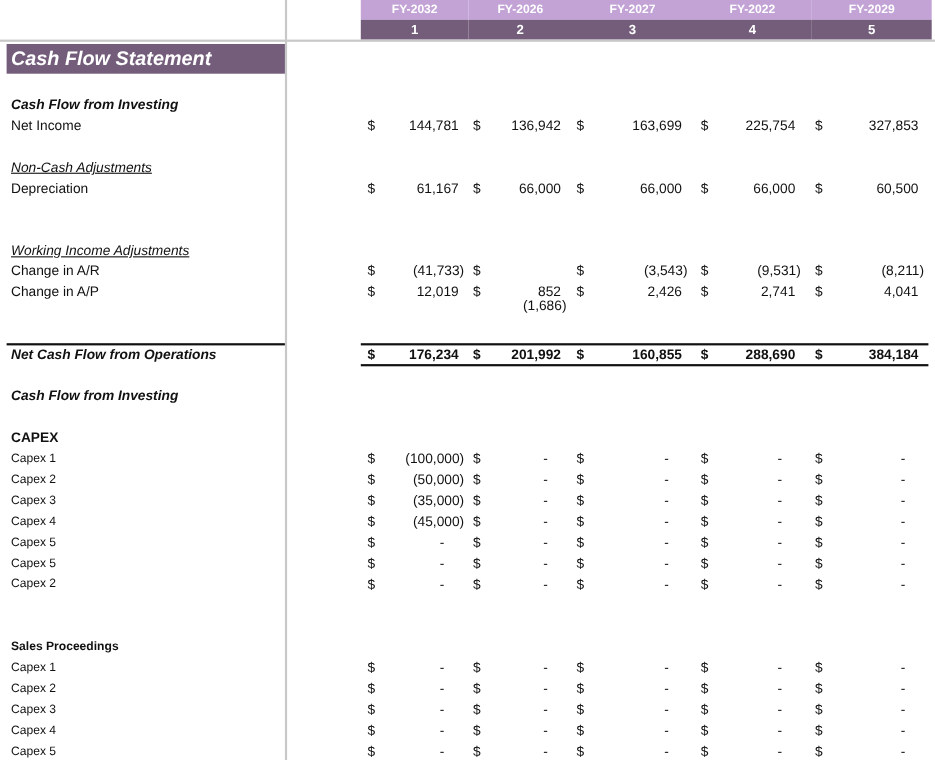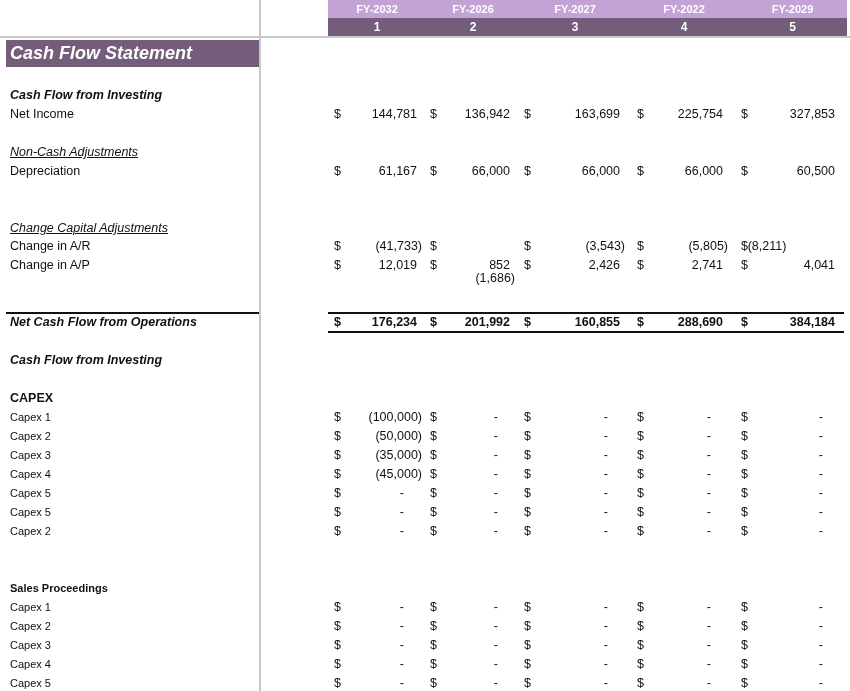--- a/index.html
+++ b/index.html
@@ -43,21 +43,21 @@
 
 <div class="hline"></div>
 <div class="vline"></div>
 
 <div class="title-bar">Cash Flow Statement</div>
 
 <div class="label bi" style="top:86px">Cash Flow from Investing</div>
 <div class="label" style="top:105px">Net Income</div>
 <div class="label iu" style="top:143px">Non-Cash Adjustments</div>
 <div class="label" style="top:162px">Depreciation</div>
-<div class="label iu" style="top:219px">Change Capital Adjustments</div>
+<div class="label iu" style="top:219px">Working Income Adjustments</div>
 <div class="label" style="top:237px">Change in A/R</div>
 <div class="label" style="top:256px">Change in A/P</div>
 <div class="total-line-left"></div>
 <div class="label bi" style="top:313px">Net Cash Flow from Operations</div>
 <div class="label bi" style="top:351px">Cash Flow from Investing</div>
 <div class="label b" style="top:389px">CAPEX</div>
 <div class="label small" style="top:408px">Capex 1</div>
 <div class="label small" style="top:427px">Capex 2</div>
 <div class="label small" style="top:446px">Capex 3</div>
 <div class="label small" style="top:465px">Capex 4</div>
@@ -95,23 +95,23 @@
     <div class="cell val" style="top: 162px; left: 633px; width: 90px;">66,000</div>
     <div class="cell dollar" style="top: 162px; left: 741px;">$</div>
     <div class="cell val" style="top: 162px; left: 745px; width: 90px;">60,500</div>
     <div class="cell dollar" style="top: 237px; left: 334px;">$</div>
     <div class="cell val" style="top: 237px; left: 332px; width: 90px;">(41,733)</div>
     <div class="cell dollar" style="top: 237px; left: 430px;">$</div>
     <div class="cell val" style="top: 237px; left: 425px; width: 90px; margin-top: 32px;">(1,686)</div>
     <div class="cell dollar" style="top: 237px; left: 524px;">$</div>
     <div class="cell val" style="top: 237px; left: 535px; width: 90px;">(3,543)</div>
     <div class="cell dollar" style="top: 237px; left: 637px;">$</div>
-    <div class="cell val" style="top: 237px; left: 638px; width: 90px;">(5,805)</div>
+    <div class="cell val" style="top: 237px; left: 638px; width: 90px;">(9,531)</div>
     <div class="cell dollar" style="top: 237px; left: 741px;">$</div>
-    <div class="cell val" style="top: 237px; left: 722px; width: 90px; text-align: center;">(8,211)</div>
+    <div class="cell val" style="top: 237px; left: 750px; width: 90px;">(8,211)</div>
     <div class="cell dollar" style="top: 256px; left: 334px;">$</div>
     <div class="cell val" style="top: 256px; left: 327px; width: 90px;">12,019</div>
     <div class="cell dollar" style="top: 256px; left: 430px;">$</div>
     <div class="cell val" style="top: 256px; left: 420px; width: 90px;">852</div>
     <div class="cell dollar" style="top: 256px; left: 524px;">$</div>
     <div class="cell val" style="top: 256px; left: 530px; width: 90px;">2,426</div>
     <div class="cell dollar" style="top: 256px; left: 637px;">$</div>
     <div class="cell val" style="top: 256px; left: 633px; width: 90px;">2,741</div>
     <div class="cell dollar" style="top: 256px; left: 741px;">$</div>
     <div class="cell val" style="top: 256px; left: 745px; width: 90px;">4,041</div>

